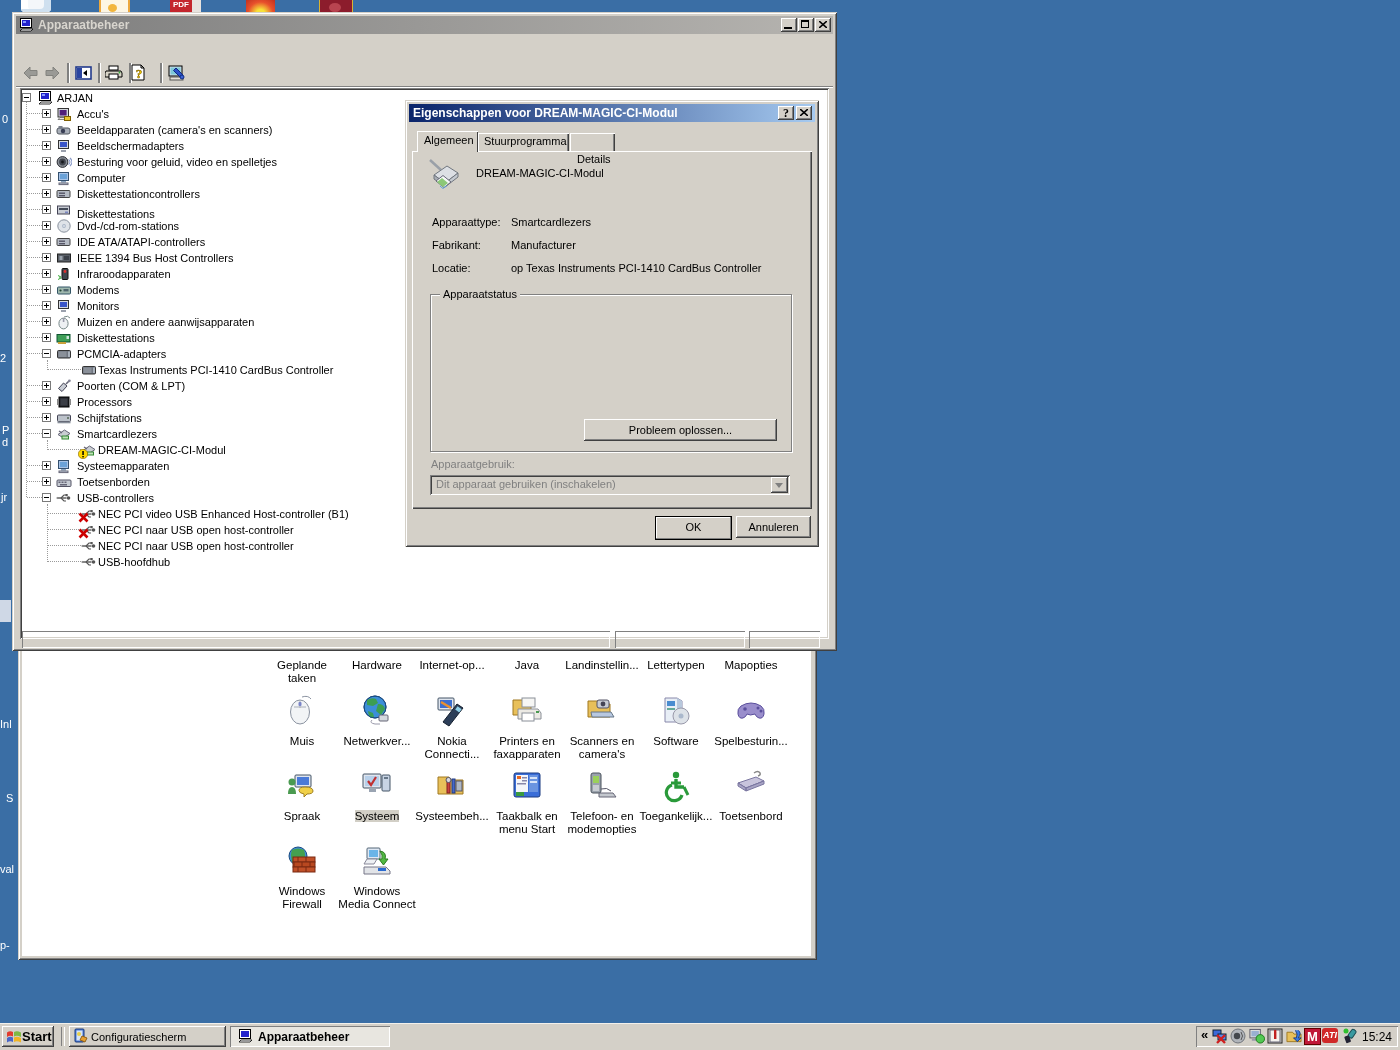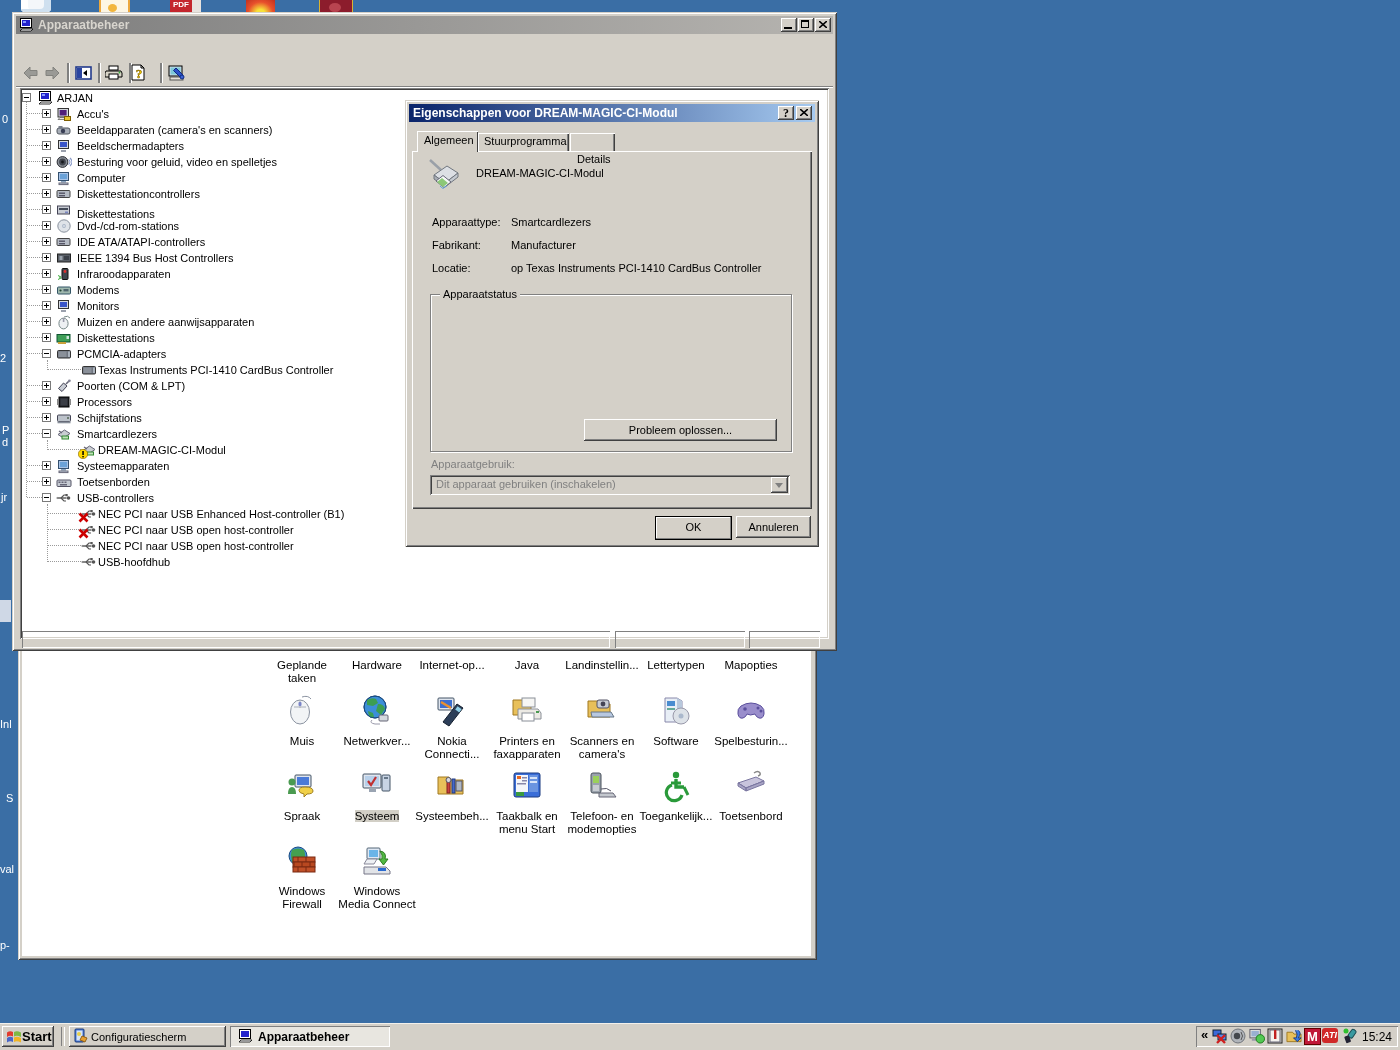--- a/index.html
+++ b/index.html
@@ -600,21 +600,21 @@
         <span class="ticon" style="left:61px;top:0"><svg width="16" height="16" viewBox="0 0 16 16">
             <path d="M1.5 8 h9" stroke="#555" stroke-width="1.4" fill="none"></path>
             <path d="M5 8 l3 -3 h2" stroke="#555" stroke-width="1.2" fill="none"></path>
             <path d="M5 8 l3 3 h2" stroke="#555" stroke-width="1.2" fill="none"></path>
             <circle cx="12.5" cy="8" r="1.8" fill="#555"></circle>
             <rect x="9.5" y="4" width="2.2" height="2.2" fill="#555"></rect>
             <path d="M1.5 6.8 l-1.2 1.2 1.2 1.2" fill="#555"></path>
           </svg><svg width="11" height="11" viewBox="0 0 11 11" style="position:absolute;left:-3px;top:6px">
             <path d="M1.5 1.5 L9.5 9.5 M9.5 1.5 L1.5 9.5" stroke="#cc0000" stroke-width="2.6"></path>
           </svg></span>
-        <span style="position:absolute;left:78px;top:0px">NEC PCI naar USB Enhanced Host-controller (B1)</span>
+        <span style="position:absolute;left:78px;top:0px">NEC PCI video USB Enhanced Host-controller (B1)</span>
       </div>
 <div class="trow" style="left:0;top:434px">
         <div class="dot-h" style="left:27px;top:7px;width:34px"></div>
         <span class="ticon" style="left:61px;top:0"><svg width="16" height="16" viewBox="0 0 16 16">
             <path d="M1.5 8 h9" stroke="#555" stroke-width="1.4" fill="none"></path>
             <path d="M5 8 l3 -3 h2" stroke="#555" stroke-width="1.2" fill="none"></path>
             <path d="M5 8 l3 3 h2" stroke="#555" stroke-width="1.2" fill="none"></path>
             <circle cx="12.5" cy="8" r="1.8" fill="#555"></circle>
             <rect x="9.5" y="4" width="2.2" height="2.2" fill="#555"></rect>
             <path d="M1.5 6.8 l-1.2 1.2 1.2 1.2" fill="#555"></path>

